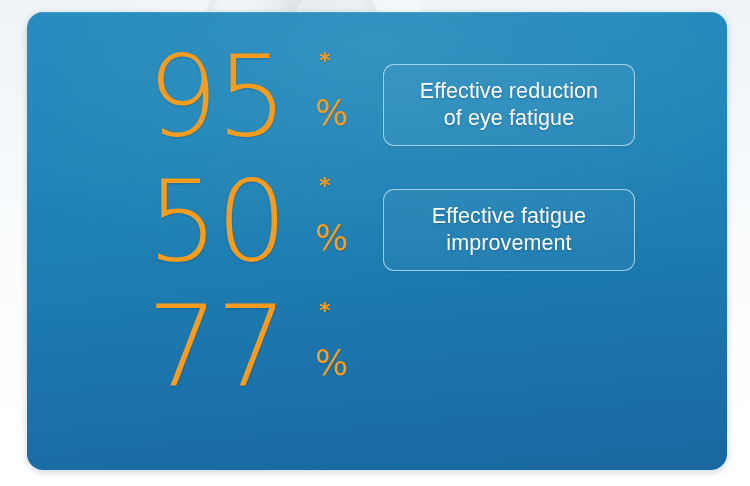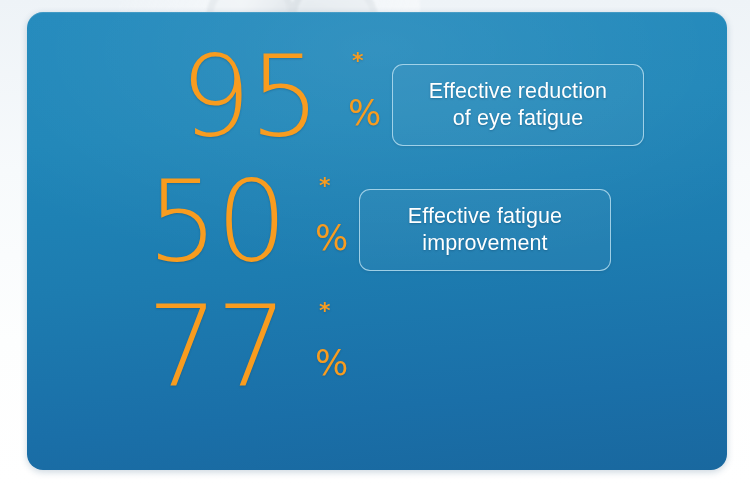--- a/index.html
+++ b/index.html
@@ -78,21 +78,21 @@
     height: 458px;
   }
   .stat-row {
     position: absolute;
     left: 120px;
     width: 530px;
     height: 110px;
     display: flex;
     align-items: center;
   }
-  .stat-row.r1 { top: 38px; justify-content: center; }
+  .stat-row.r1 { top: 38px; }
   .stat-row.r2 { top: 163px; }
   .stat-row.r3 { top: 288px; }
 
   
   .metric {
     position: relative;
     width: 210px;
     height: 110px;
     flex: 0 0 210px;
   }
@@ -132,21 +132,21 @@
     line-height: 35px;
     color: #f89c1f;
     text-shadow: 0 1px 2px rgba(10, 60, 95, .28);
   }
 
   
   .label-box {
     flex: 0 0 250px;
     width: 250px;
     height: 80px;
-    margin-left: 2px;
+    margin-left: 26px;
     border: 1px solid rgba(186, 225, 242, .82);
     border-radius: 11px;
     display: flex;
     align-items: center;
     justify-content: center;
     text-align: center;
     background: rgba(255, 255, 255, .035);
     box-shadow: 0 1px 3px rgba(12, 60, 95, .14);
   }
   .label-text {

